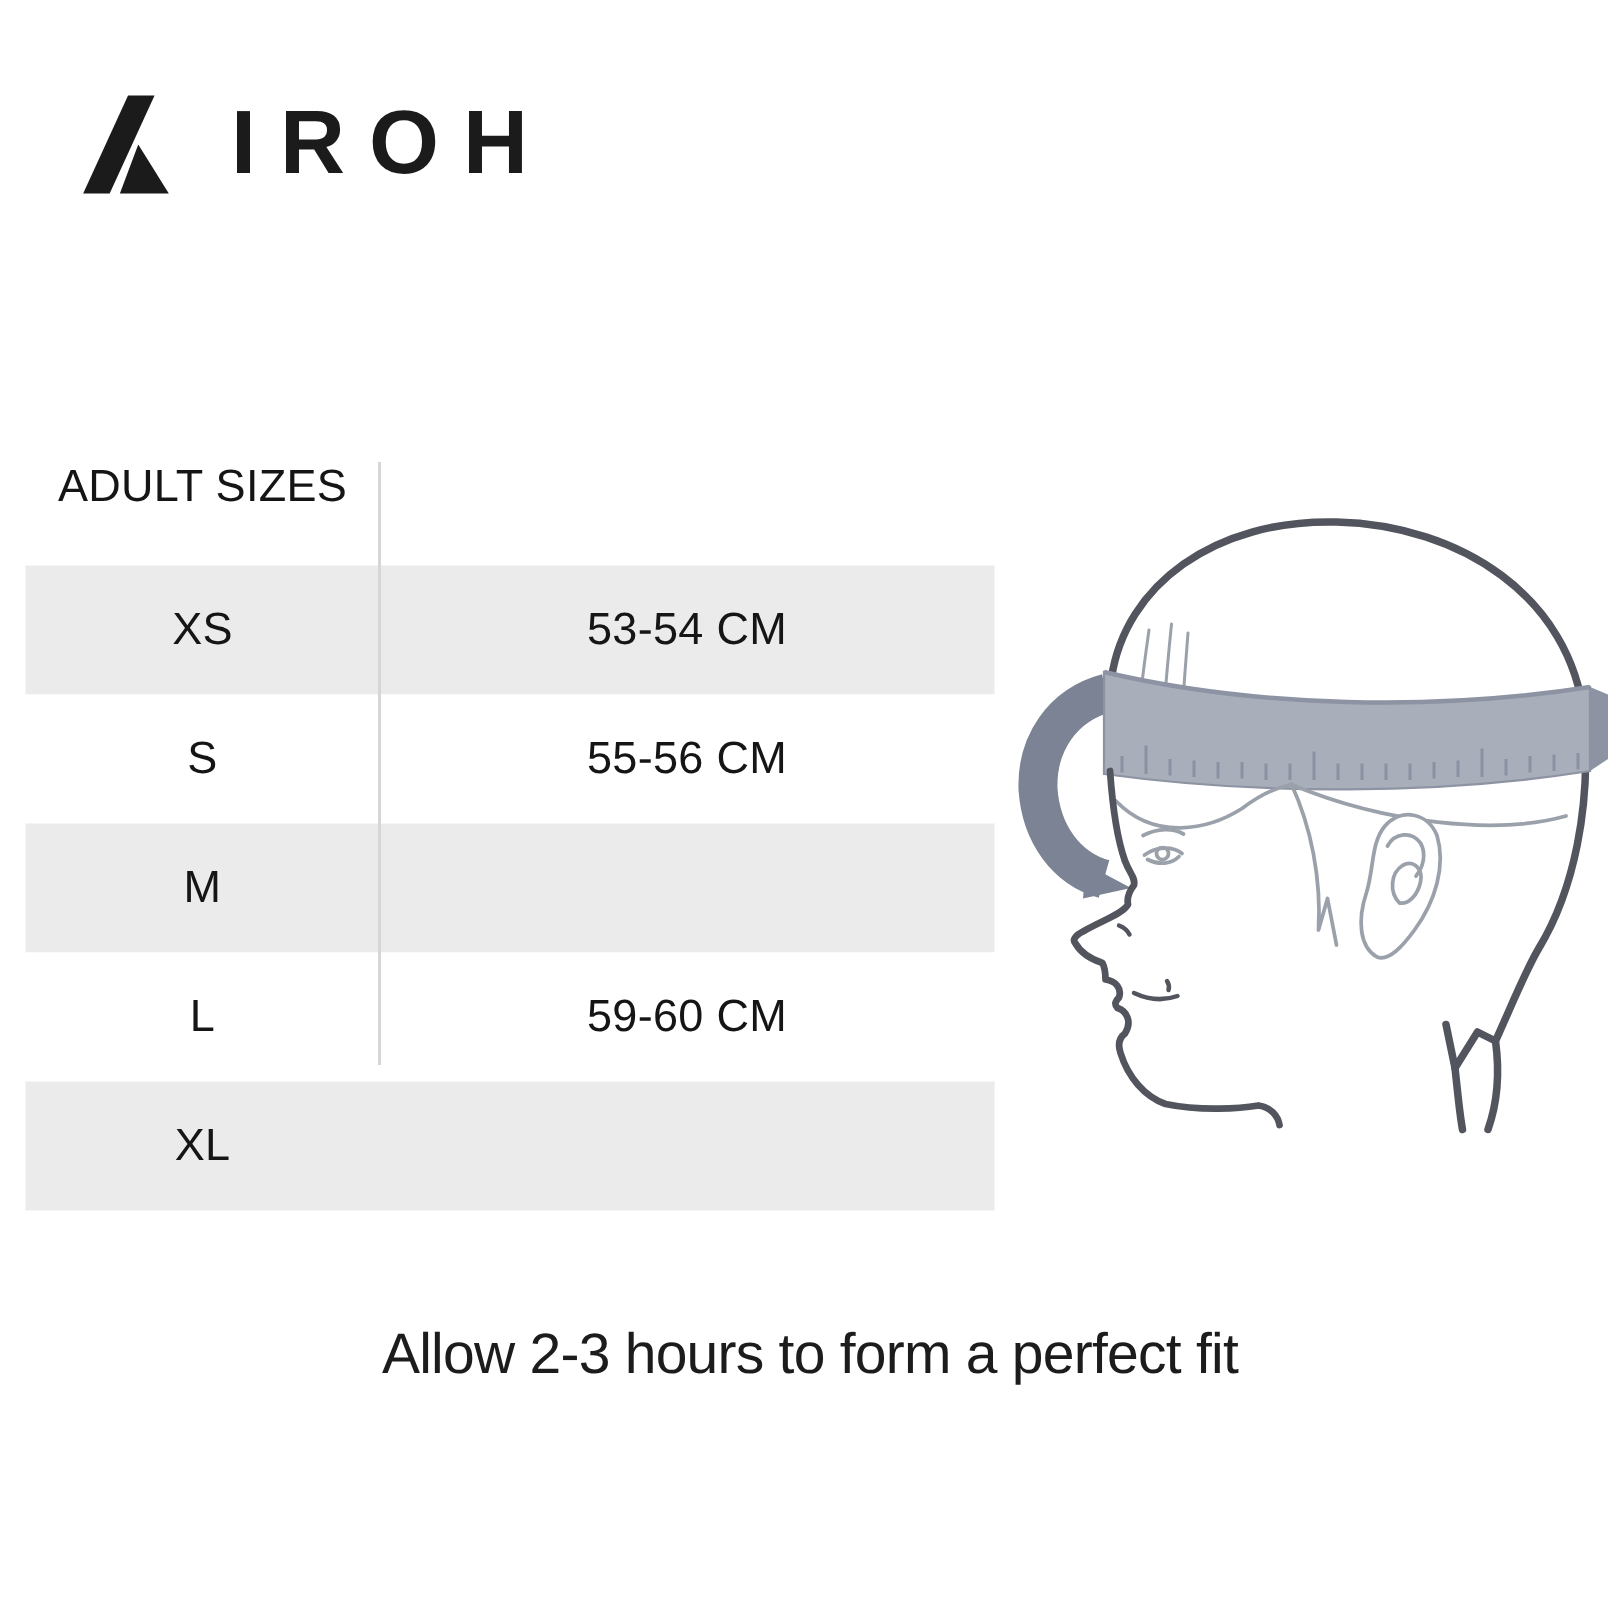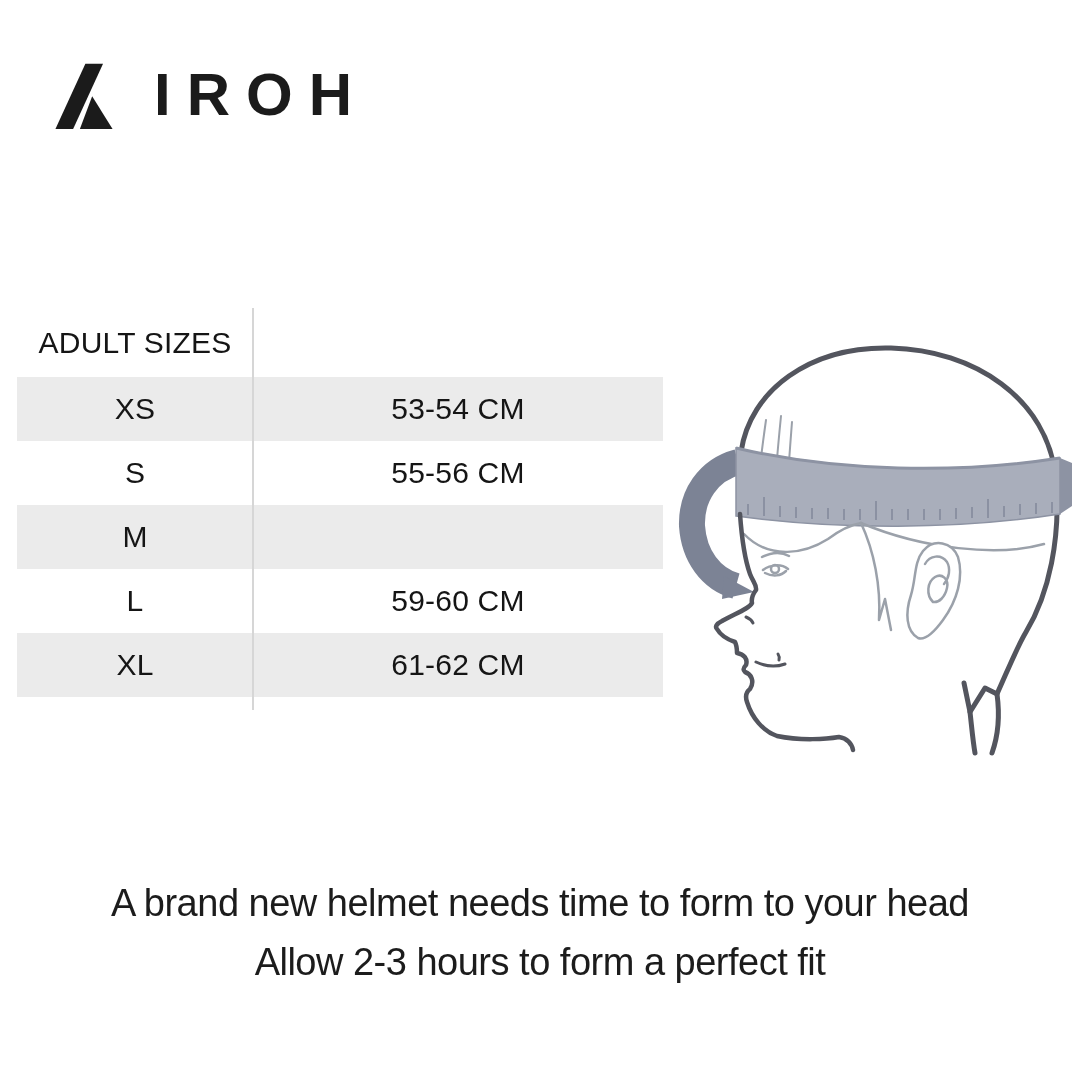--- a/index.html
+++ b/index.html
@@ -10,22 +10,22 @@
   
   .logo{position:absolute;left:50px;top:58px;display:flex;align-items:flex-end;height:72px;}
   .logo-a{width:68px;height:70px;display:block;}
   .logo-a polygon{fill:var(--logo);}
   .logo-text{
     display:block;margin-left:36px;font-size:60px;line-height:70px;height:70px;
     font-weight:bold;letter-spacing:16px;color:var(--logo);white-space:nowrap;
   }
   
   .size-table{position:absolute;left:17px;top:308px;width:646px;height:402px;}
-  .thead{display:flex;height:69px;background:#ffffff;}
-  .trow{display:flex;height:64px;background:#ffffff;}
+  .thead{display:flex;height:69px;background:#ffffff;flex-direction:column;}
+  .trow{display:flex;height:86px;background:#ffffff;}
   .trow.alt{background:var(--row_alt);}
   .th,.td{
     display:flex;align-items:center;justify-content:center;
     font-size:30px;color:var(--table_text);letter-spacing:0.2px;
   }
   .col-size{width:236px;}
   .col-circ{flex:1;}
   .col-divider{
     position:absolute;left:235px;top:0;width:2px;height:100%;
     background:var(--divider);z-index:2;
@@ -77,21 +77,20 @@
     </div>
     <div class="trow alt">
       <div class="td col-size">M</div>
     </div>
     <div class="trow">
       <div class="td col-size">L</div>
       <div class="td col-circ">59-60 CM</div>
     </div>
     <div class="trow alt">
       <div class="td col-size">XL</div>
-      <div class="td col-circ">61-62 CM</div>
     </div>
     <div class="col-divider"></div>
   </div>
 
   <svg class="head-art" viewBox="0 0 400 430" aria-hidden="true">
 
     <g>
       <path class="ln-strand" d="M 88,84 C 84,112 80,142 78,174"></path>
       <path class="ln-strand" d="M 103,80 C 100,110 97,140 96,170"></path>
       <path class="ln-strand" d="M 114,86 C 112,112 110,136 109,160"></path>
@@ -152,17 +151,16 @@
 
     <g>
       <path class="ln-light" d="M 84,221 C 94,216 104,216 111,220"></path>
       <path class="ln-light" d="M 85,234 C 93,228 104,228 110,233"></path>
       <path class="ln-light" d="M 87,237 C 95,241 103,240 108,235"></path>
       <circle class="ln-light" cx="97" cy="233" r="4"></circle>
     </g>
   </svg>
 
   <div class="footer">
-    <div class="fline">A brand new helmet needs time to form to your head</div>
     <div class="fline">Allow 2-3 hours to form a perfect fit</div>
   </div>
 
 </div>
 
 </body></html>

